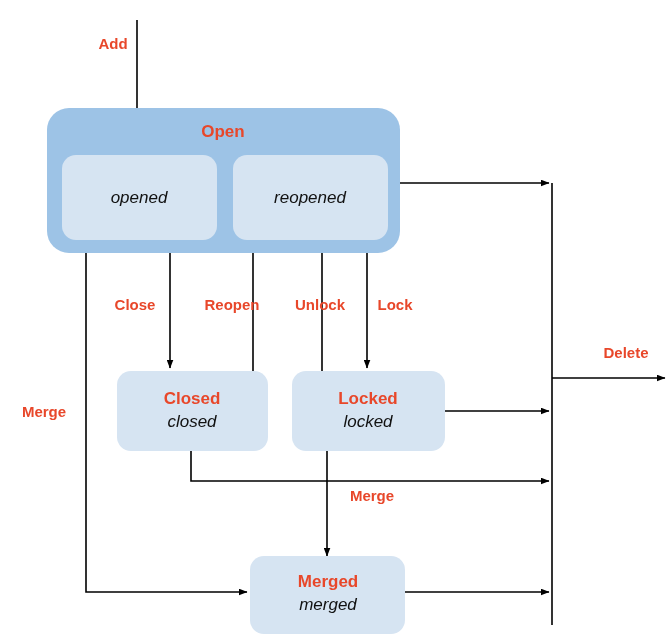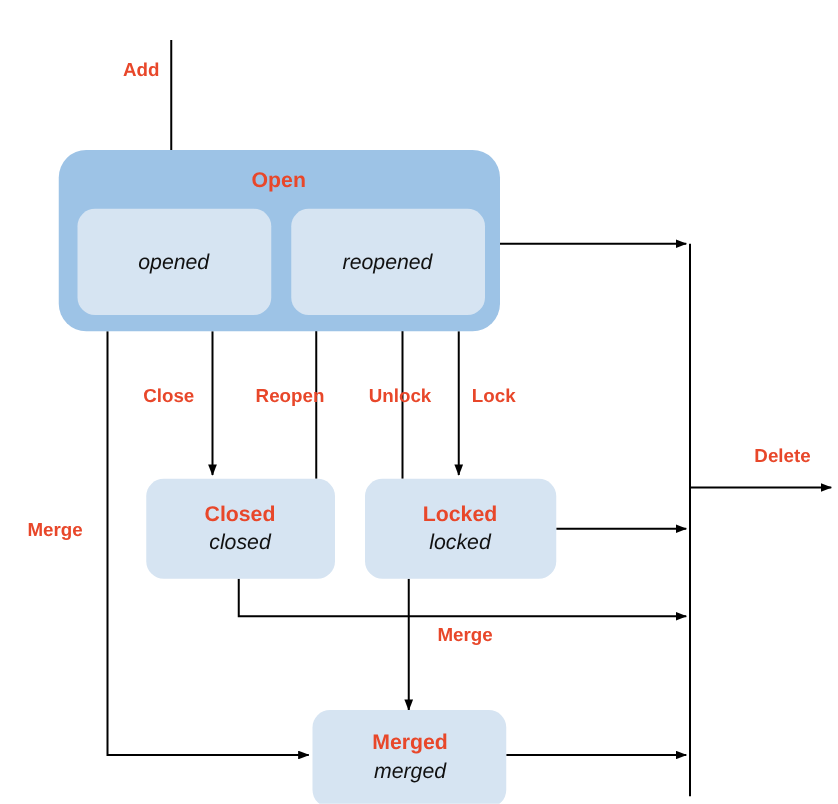--- a/index.html
+++ b/index.html
@@ -10,21 +10,20 @@
   body {
     width: 670px;
     height: 643px;
     font-family: "Liberation Sans", sans-serif;
     overflow: hidden;
   }
   #diagram-root {
     position: relative;
     width: 670px;
     height: 491px;
-    margin-top: 12px;
   }
   svg.diagram {
     display: block;
     width: 670px;
     height: 643px;
   }
   .state-label {
     font-family: "Liberation Sans", sans-serif;
     font-weight: bold;
     font-size: 17px;

